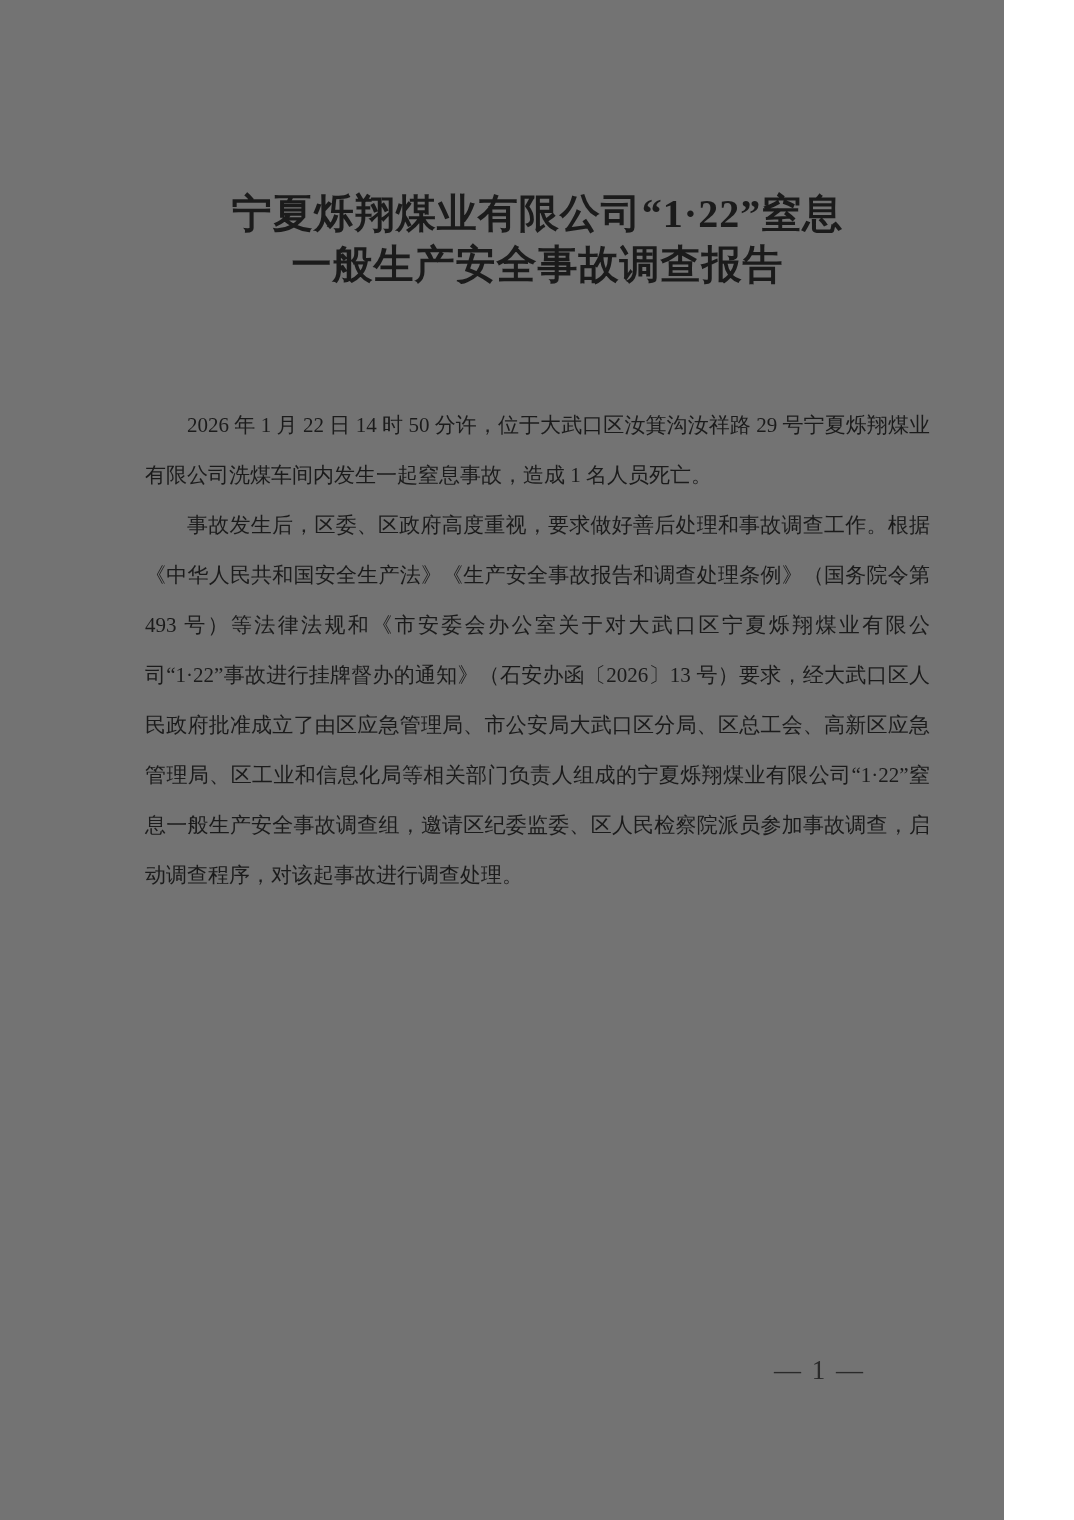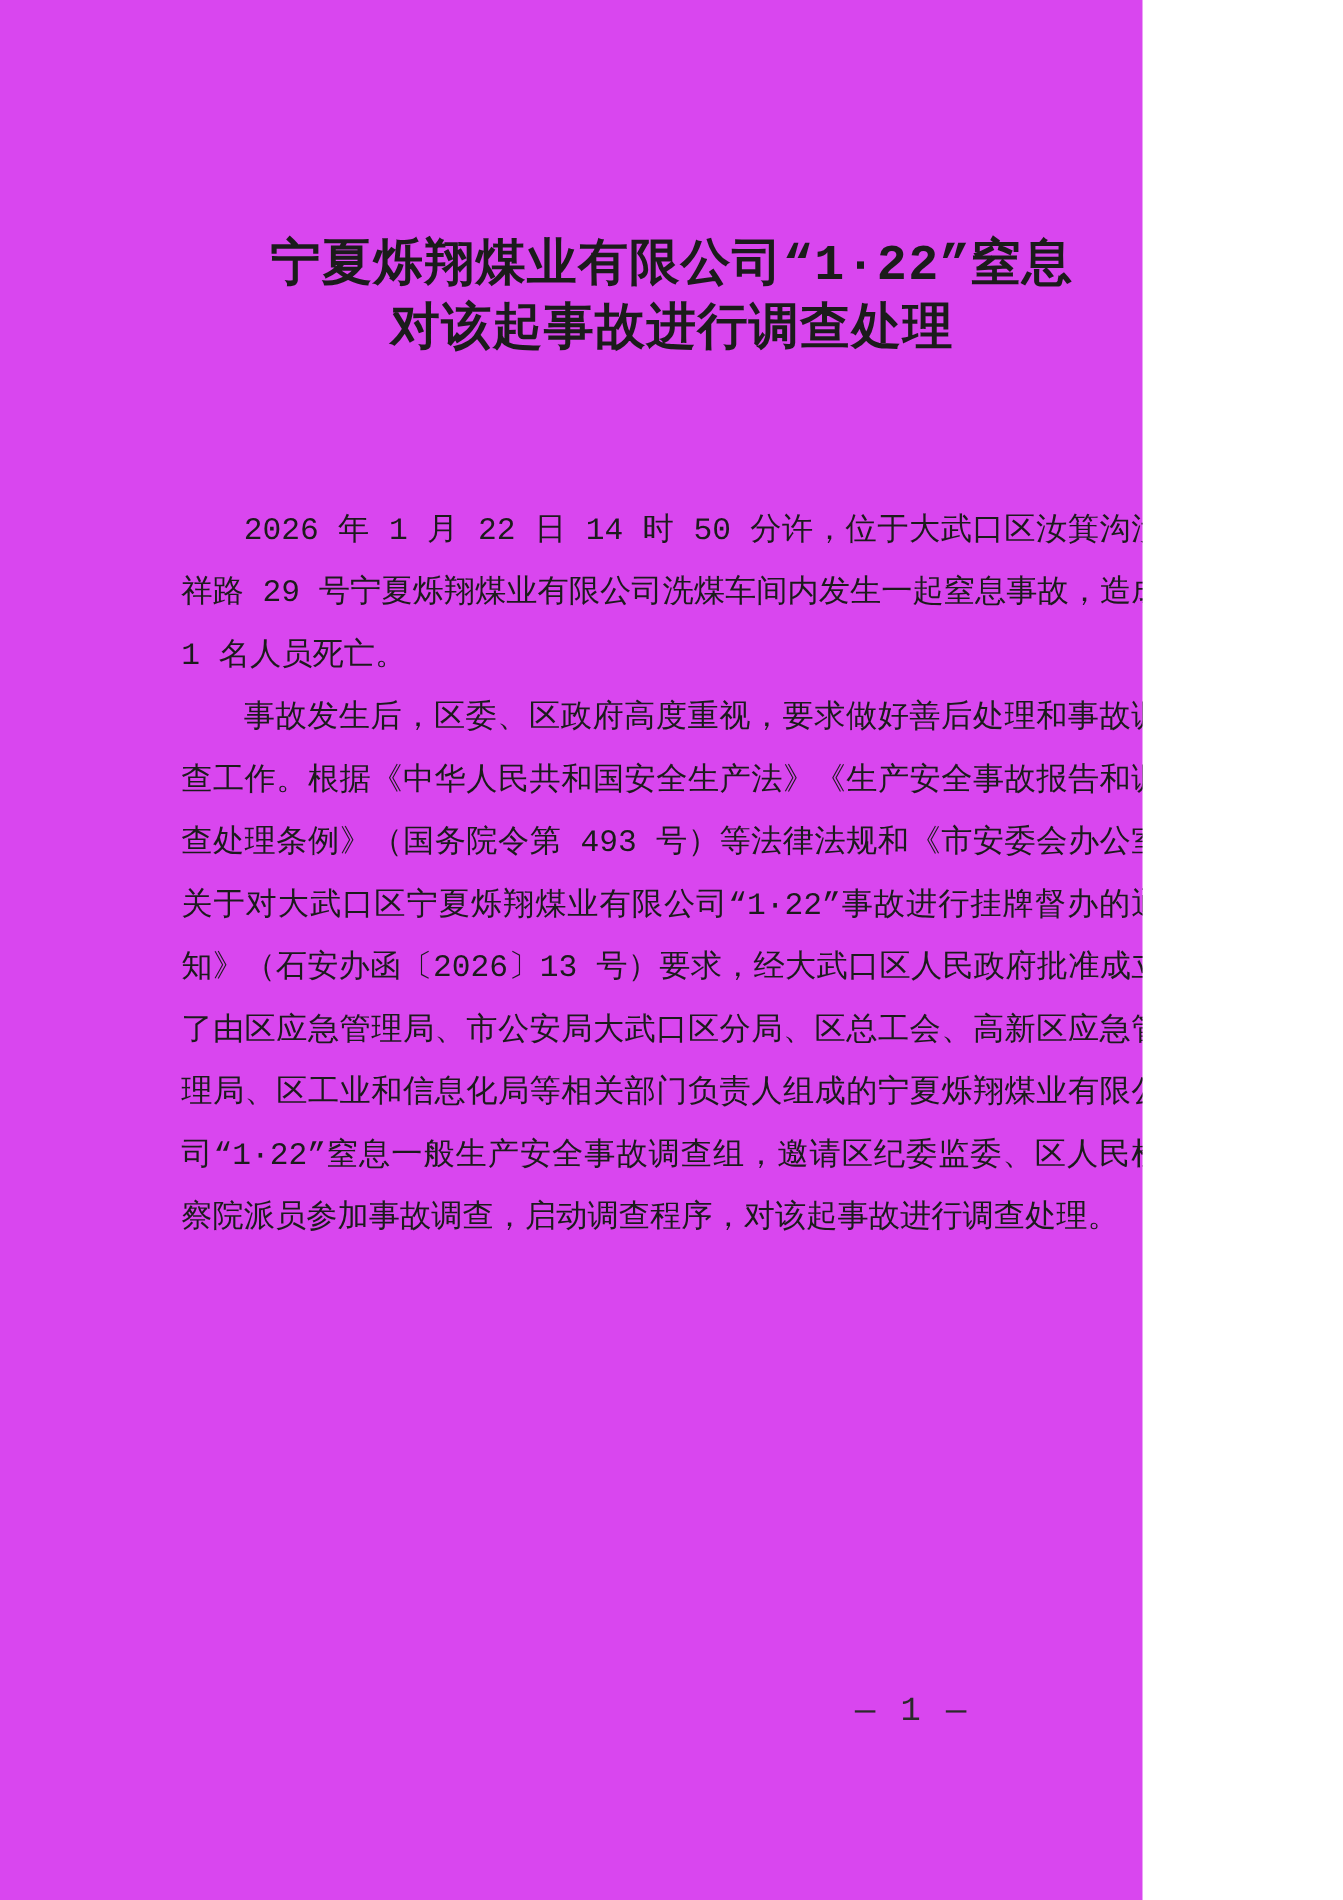--- a/index.html
+++ b/index.html
@@ -2,45 +2,45 @@
 <html><head>
 <meta charset="utf-8">
 <style>
   html, body {
     margin: 0;
     padding: 0;
     background: #ffffff;
   }
   .page {
     position: relative;
-    width: 914px;
+    width: 1004px;
     height: 1520px;
-    background: #d946ef;
+    background: #737373;
     overflow: hidden;
-    font-family: Liberation Mono, monospace;
+    font-family: Liberation Serif, serif;
     color: #1b1b1b;
   }
   .title {
     position: absolute;
     top: 188px;
     left: 145px;
     width: 785px;
     text-align: center;
     font-weight: bold;
     font-size: 40px;
     line-height: 51px;
     letter-spacing: 1px;
     white-space: nowrap;
   }
   .body {
     position: absolute;
     top: 400px;
     left: 145px;
     width: 785px;
-    font-size: 25px;
+    font-size: 21px;
     line-height: 50px;
     text-align: justify;
     text-justify: inter-ideograph;
   }
   .body p {
     margin: 0;
     padding: 0;
     text-indent: 2em;
   }
   .footer {
@@ -53,21 +53,21 @@
     color: #2a2a2a;
   }
 </style>
 </head>
 <body>
 
 <div class="page">
 
   <div class="title">
     <div>宁夏烁翔煤业有限公司“1·22”窒息</div>
-    <div>对该起事故进行调查处理</div>
+    <div>一般生产安全事故调查报告</div>
   </div>
 
   <div class="body">
     <p>2026 年 1 月 22 日 14 时 50 分许，位于大武口区汝箕沟汝祥路 29 号宁夏烁翔煤业有限公司洗煤车间内发生一起窒息事故，造成 1 名人员死亡。</p>
     <p>事故发生后，区委、区政府高度重视，要求做好善后处理和事故调查工作。根据《中华人民共和国安全生产法》《生产安全事故报告和调查处理条例》（国务院令第 493 号）等法律法规和《市安委会办公室关于对大武口区宁夏烁翔煤业有限公司“1·22”事故进行挂牌督办的通知》（石安办函〔2026〕13 号）要求，经大武口区人民政府批准成立了由区应急管理局、市公安局大武口区分局、区总工会、高新区应急管理局、区工业和信息化局等相关部门负责人组成的宁夏烁翔煤业有限公司“1·22”窒息一般生产安全事故调查组，邀请区纪委监委、区人民检察院派员参加事故调查，启动调查程序，对该起事故进行调查处理。</p>
   </div>
 
   <div class="footer">— 1 —</div>
 
 </div>

